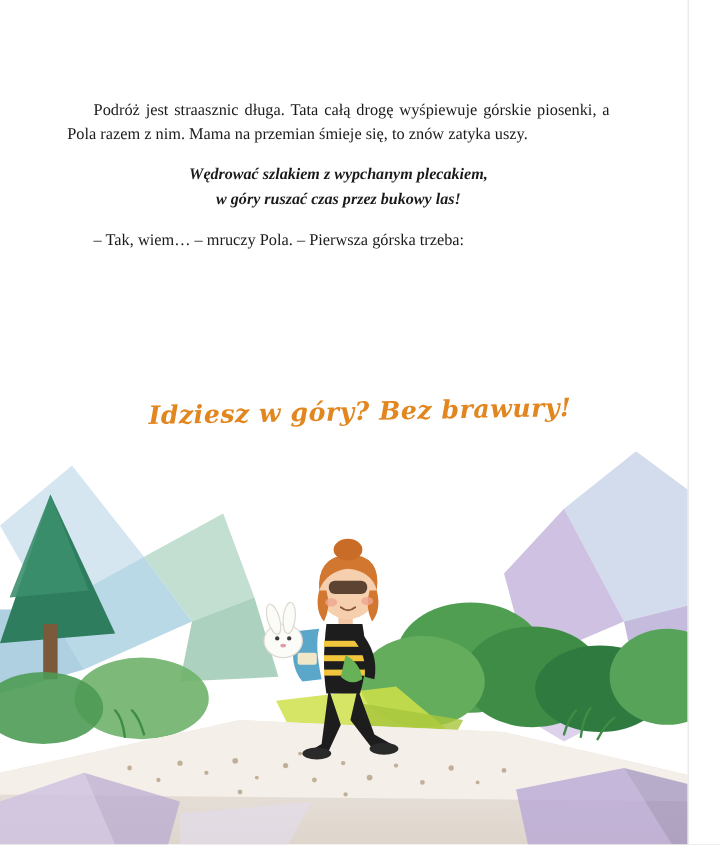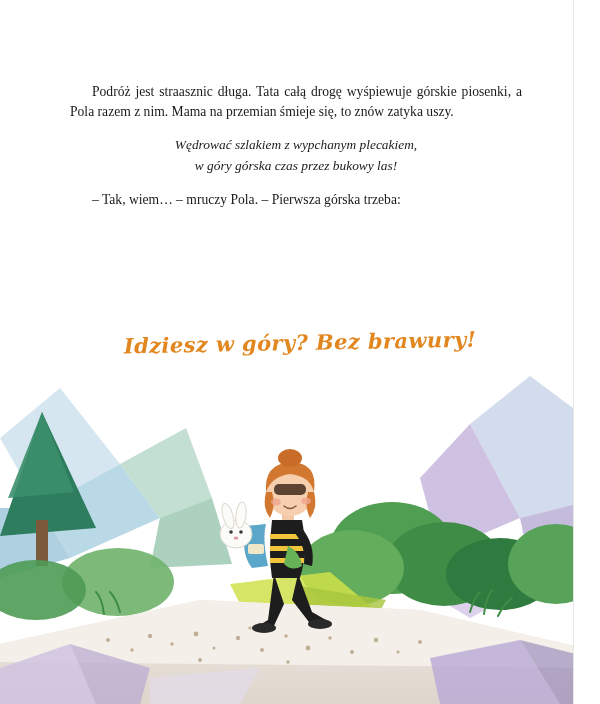--- a/index.html
+++ b/index.html
@@ -28,21 +28,21 @@
     right: 0;
     width: 26px;
     height: 704px;
     background: #ffffff;
     border-left: 1px solid #e6e6e6;
     z-index: 40;
   }
 
   .text-block {
     position: absolute;
-    left: 70px;
+    left: 56px;
     top: 82px;
     width: 452px;
     z-index: 30;
   }
   p {
     margin: 0 0 9px 0;
     font-size: 13.6px;
     line-height: 1.48;
     text-align: justify;
     text-justify: inter-word;
@@ -50,21 +50,21 @@
   p.indent {
     text-indent: 22px;
   }
   .verse {
     margin: 13px 0 14px 0;
     text-align: center;
     font-style: italic;
     font-size: 13.4px;
     line-height: 1.52;
   }
-  .verse div { white-space: nowrap; }
+  .verse div { white-space: nowrap; font-weight: bold; }
 
   .handwritten {
     position: absolute;
     left: 0;
     right: 0;
     top: 330px;
     text-align: center;
     font-family: "DejaVu Serif", serif;
     font-style: italic;
     font-weight: bold;
@@ -90,21 +90,21 @@
 </head>
 <body>
 
 <div class="page">
 
   <div class="text-block">
     <p class="indent">Podróż jest straasznic długa. Tata całą drogę wyśpiewuje górskie piosenki, a Pola razem z nim. Mama na przemian śmieje się, to znów zatyka uszy.</p>
 
     <div class="verse">
       <div>Wędrować szlakiem z wypchanym plecakiem,</div>
-      <div>w góry górska czas przez bukowy las!</div>
+      <div>w góry ruszać czas przez bukowy las!</div>
     </div>
 
     <p class="indent">– Tak, wiem… – mruczy Pola. – Pierwsza górska trzeba:</p>
   </div>
 
   <div class="handwritten">Idziesz w góry? Bez brawury!</div>
 
   <div class="illustration">
     <svg width="600" height="336" viewBox="0 0 600 336" xmlns="http://www.w3.org/2000/svg">
       <defs>

